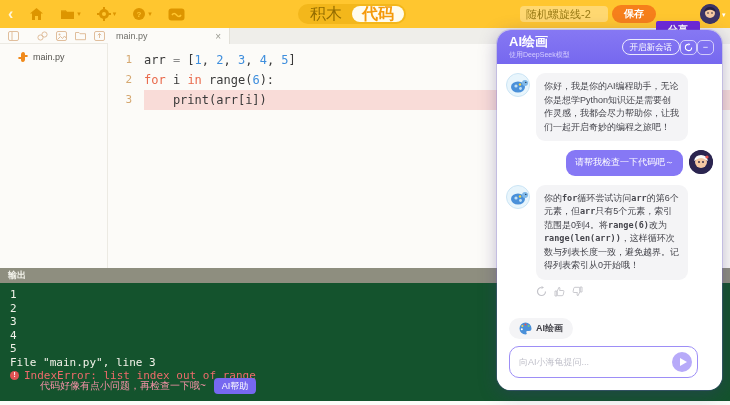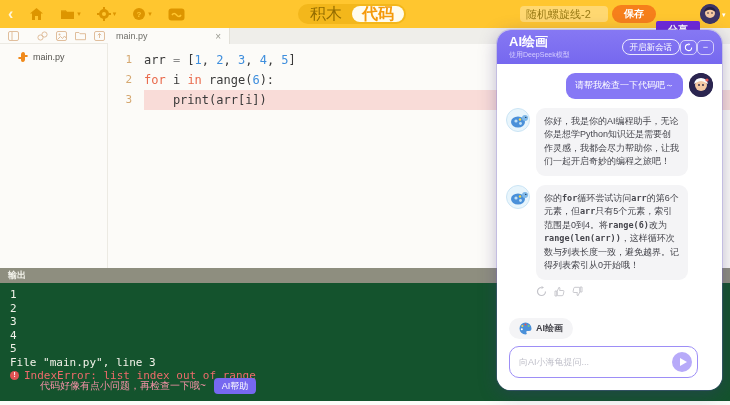--- a/index.html
+++ b/index.html
@@ -255,20 +255,34 @@
           <svg width="9" height="9" viewBox="0 0 10 10">
               <path d="M8.5 5 A3.5 3.5 0 1 1 5 1.5" stroke="#fff" fill="none" stroke-width="1.2"></path>
               <path d="M5 0 L7 1.5 L5 3 Z" fill="#fff"></path>
             </svg>
         </span>
         <span class="ph-icbtn">−</span>
       </div>
     </div>
 
     <div class="chat">
+      <div class="msg-row">
+        <span class="avatar turtle">
+          <svg width="24" height="24" viewBox="0 0 24 24">
+              <ellipse cx="11" cy="13" rx="7" ry="5.5" fill="#4A90D9"></ellipse>
+              <circle cx="9" cy="12" r="1.6" fill="#BFE0F7"></circle>
+              <circle cx="13.5" cy="14.5" r="1.4" fill="#BFE0F7"></circle>
+              <circle cx="13" cy="10.5" r="1.2" fill="#F6D44C"></circle>
+              <circle cx="18" cy="9" r="3" fill="#7FB8E8"></circle>
+              <circle cx="18.8" cy="8.4" r="0.7" fill="#1F3A57"></circle>
+            </svg>
+        </span>
+        <div class="bubble ai">你好，我是你的AI编程助手，无论你是想学Python知识还是需要创作灵感，我都会尽力帮助你，让我们一起开启奇妙的编程之旅吧！</div>
+      </div>
+
       <div class="msg-row user">
         <div class="bubble user">请帮我检查一下代码吧～</div>
         <span class="avatar girl">
           <svg width="24" height="24" viewBox="0 0 24 24">
               <circle cx="12" cy="12" r="12" fill="#2B2550"></circle>
               <circle cx="12" cy="12" r="6" fill="#F5C9A3"></circle>
               <path d="M5 11 q1-6 7-6 t7 6 l-2.5-1.5 q-4.5-3-9 0 Z" fill="#FAFAFA"></path>
               <circle cx="10" cy="12" r="0.9" fill="#26203F"></circle>
               <circle cx="14" cy="12" r="0.9" fill="#26203F"></circle>
               <circle cx="18" cy="7" r="1.6" fill="#E8544F"></circle>
@@ -280,34 +294,20 @@
         <span class="avatar turtle">
           <svg width="24" height="24" viewBox="0 0 24 24">
               <ellipse cx="11" cy="13" rx="7" ry="5.5" fill="#4A90D9"></ellipse>
               <circle cx="9" cy="12" r="1.6" fill="#BFE0F7"></circle>
               <circle cx="13.5" cy="14.5" r="1.4" fill="#BFE0F7"></circle>
               <circle cx="13" cy="10.5" r="1.2" fill="#F6D44C"></circle>
               <circle cx="18" cy="9" r="3" fill="#7FB8E8"></circle>
               <circle cx="18.8" cy="8.4" r="0.7" fill="#1F3A57"></circle>
             </svg>
         </span>
-        <div class="bubble ai">你好，我是你的AI编程助手，无论你是想学Python知识还是需要创作灵感，我都会尽力帮助你，让我们一起开启奇妙的编程之旅吧！</div>
-      </div>
-
-      <div class="msg-row">
-        <span class="avatar turtle">
-          <svg width="24" height="24" viewBox="0 0 24 24">
-              <ellipse cx="11" cy="13" rx="7" ry="5.5" fill="#4A90D9"></ellipse>
-              <circle cx="9" cy="12" r="1.6" fill="#BFE0F7"></circle>
-              <circle cx="13.5" cy="14.5" r="1.4" fill="#BFE0F7"></circle>
-              <circle cx="13" cy="10.5" r="1.2" fill="#F6D44C"></circle>
-              <circle cx="18" cy="9" r="3" fill="#7FB8E8"></circle>
-              <circle cx="18.8" cy="8.4" r="0.7" fill="#1F3A57"></circle>
-            </svg>
-        </span>
         <div class="bubble ai" id="reply-bubble"><span>你的</span><span class="cd">for</span><span>循环尝试访问</span><span class="cd">arr</span><span>的第6个元素，但</span><span class="cd">arr</span><span>只有5个元素，索引范围是0到4。将</span><span class="cd">range(6)</span><span>改为</span><span class="cd">range(len(arr))</span><span>，这样循环次数与列表长度一致，避免越界。记得列表索引从0开始哦！</span></div>
       </div>
 
       <div class="msg-actions">
         <svg width="11" height="11" viewBox="0 0 11 11">
             <path d="M9.5 5.5 A4 4 0 1 1 5.5 1.5" stroke="#C4C4CA" fill="none" stroke-width="1.2"></path>
             <path d="M5.5 0 L8 1.5 L5.5 3 Z" fill="#C4C4CA"></path>
           </svg>
         <svg width="11" height="11" viewBox="0 0 11 11">
             <path d="M1 5 h1.8 v5 H1 Z M3.2 9.5 V5.2 L5 1.2 q1.2.2.9 2 L5.6 4.5 H9 q1.1 0 .9 1.1 l-.7 3.2 q-.2.9-1.1.9 H3.8 Z" fill="none" stroke="#C4C4CA" stroke-width="0.9"></path>

